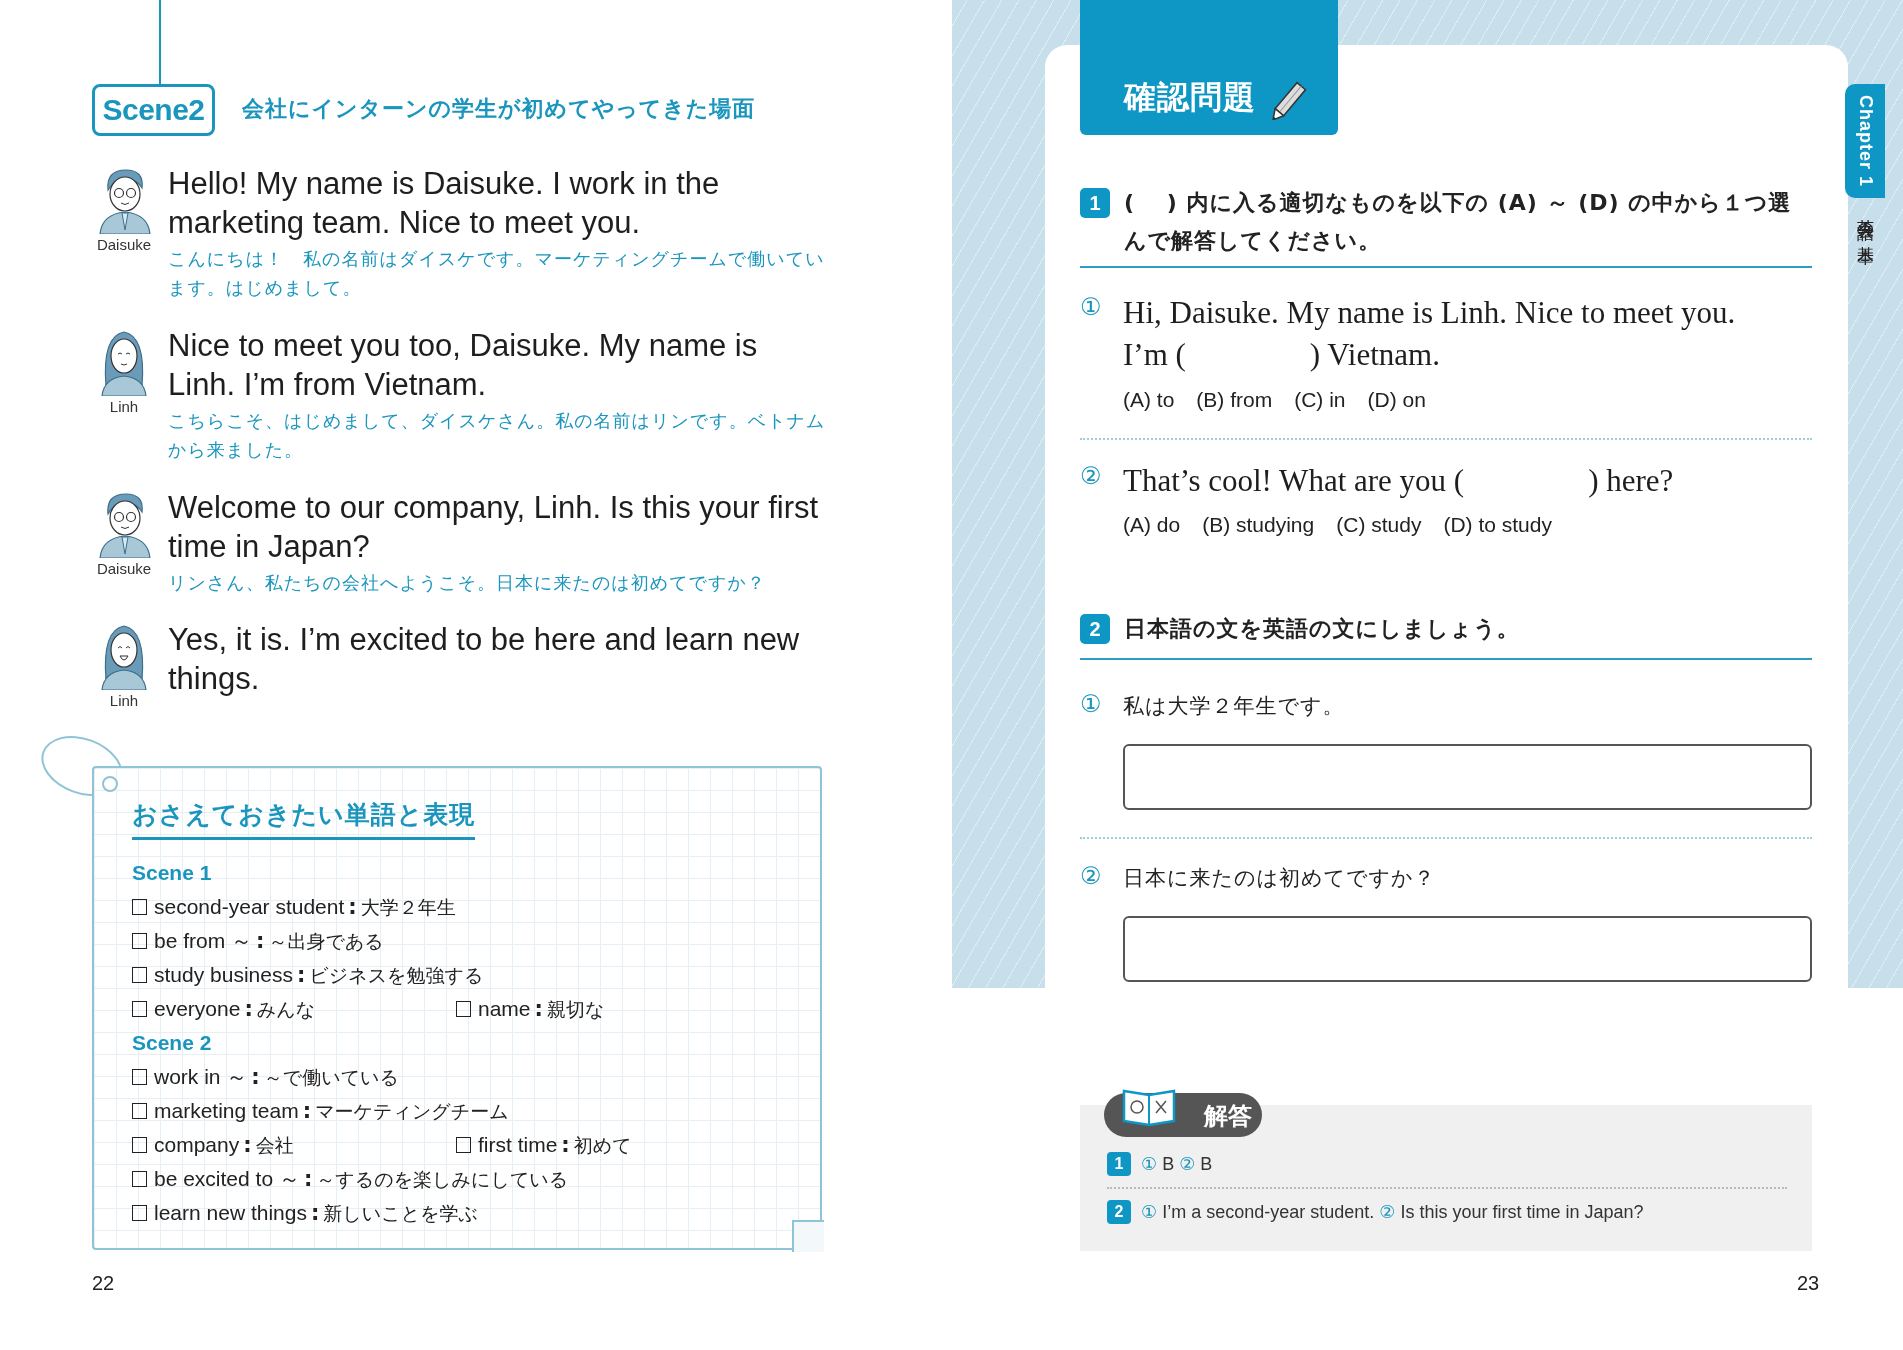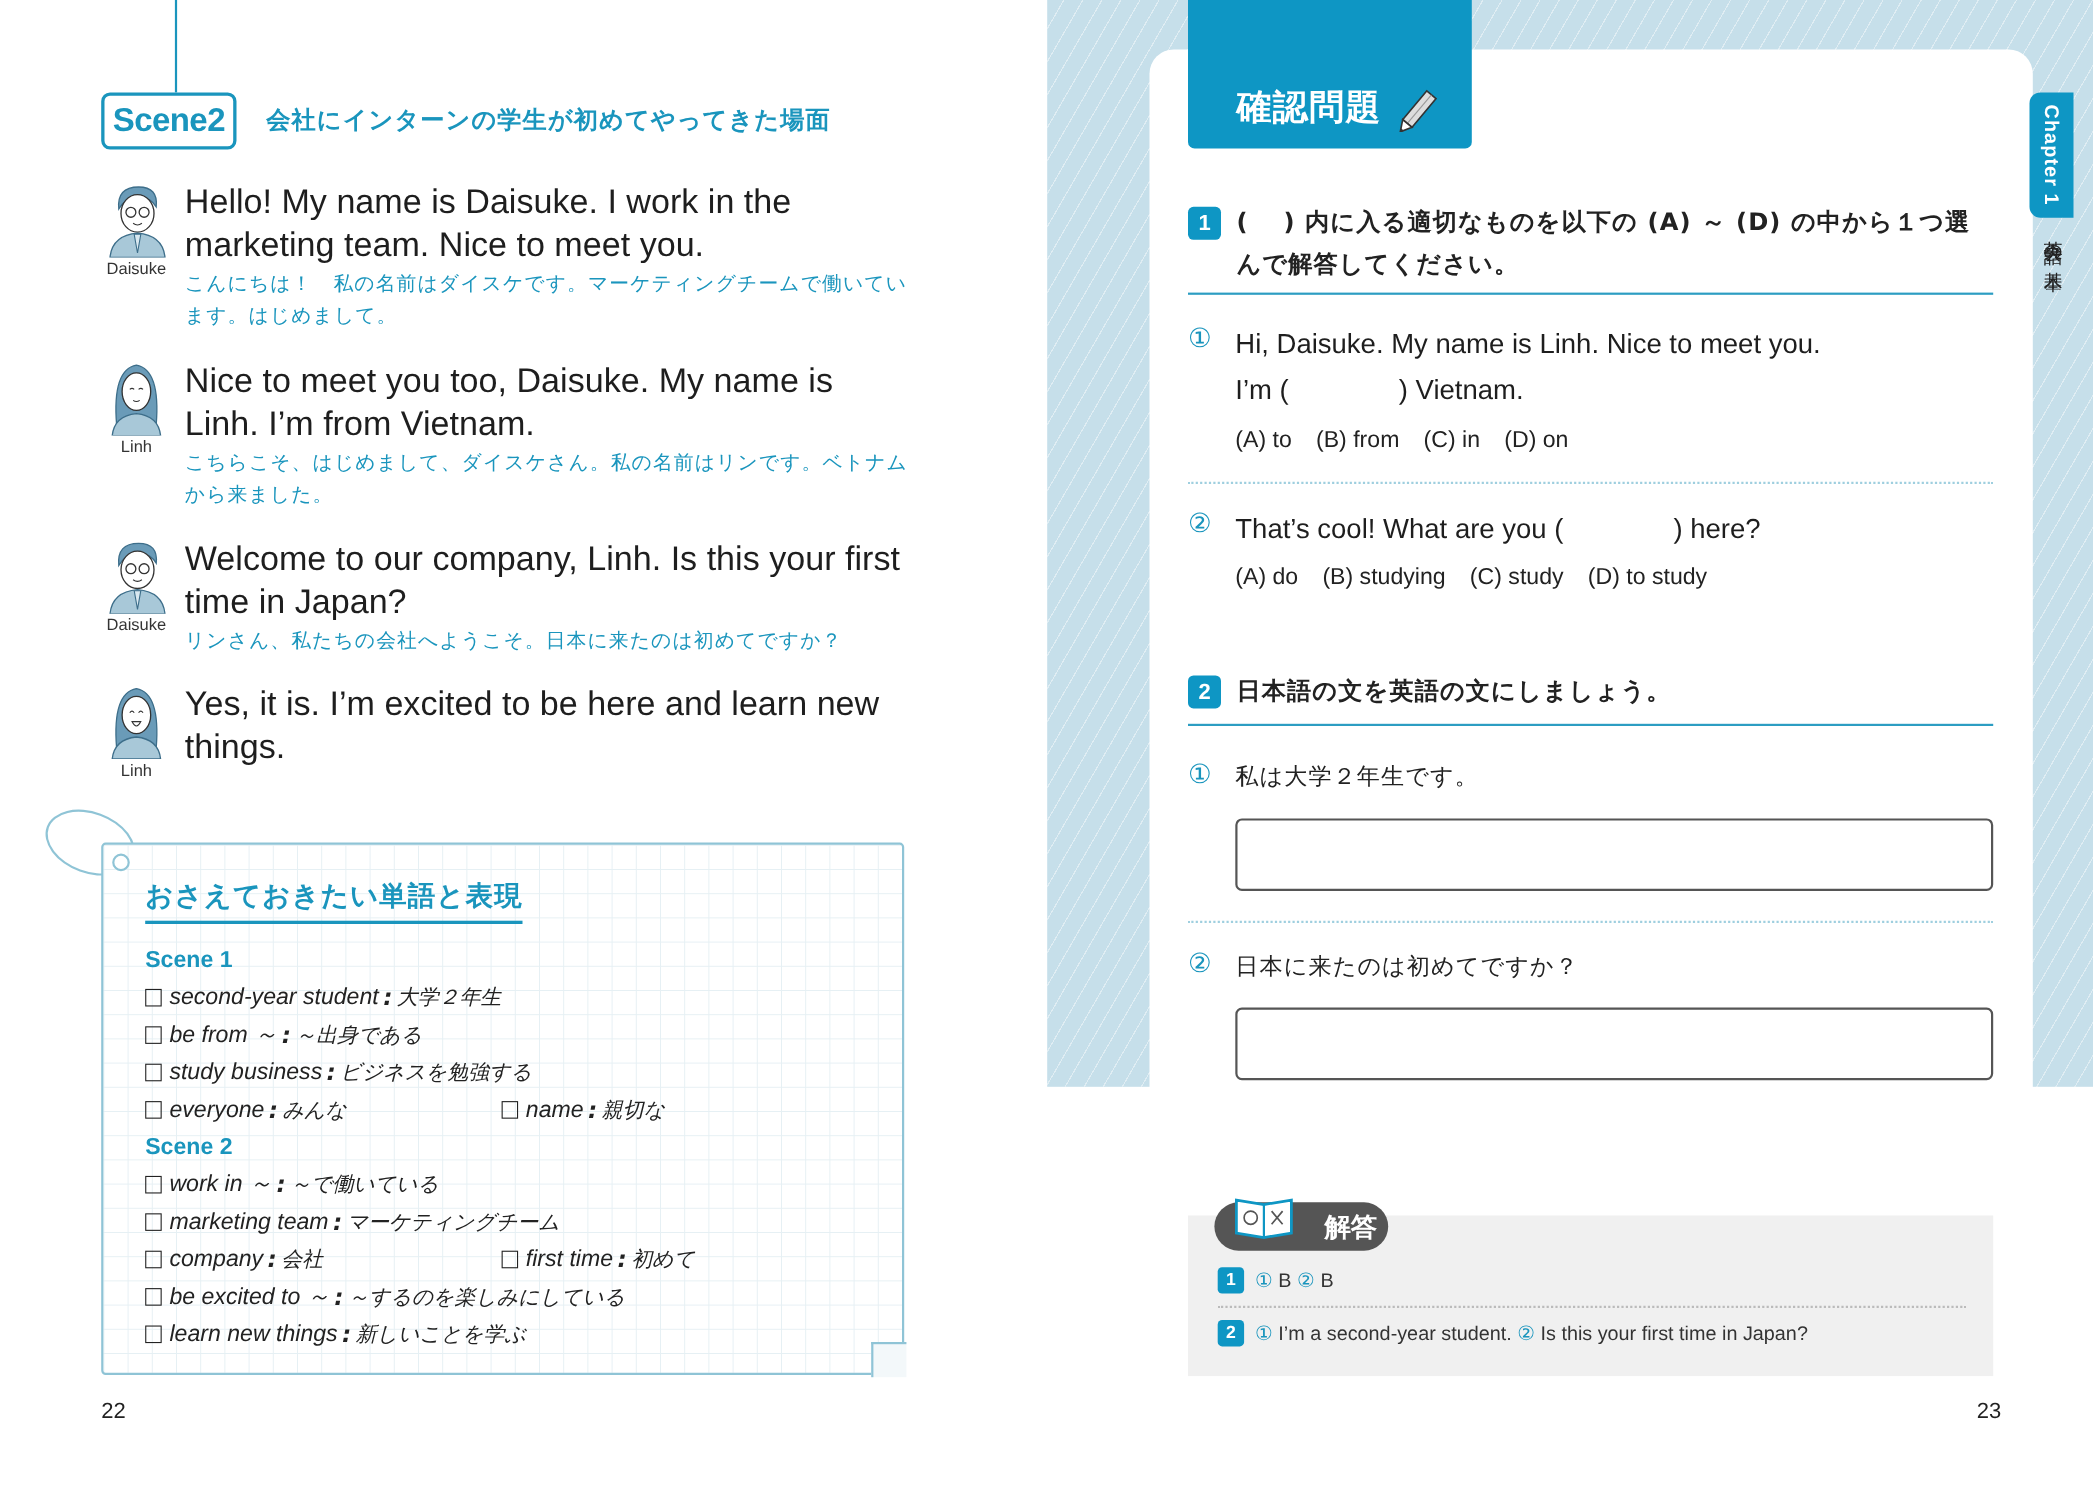--- a/index.html
+++ b/index.html
@@ -23,21 +23,21 @@
     background-color: #fff;
     background-image: linear-gradient(#e6f0f4 1px, transparent 1px), linear-gradient(90deg, #e6f0f4 1px, transparent 1px);
     background-size: 22px 22px; }
   .vocab-corner { position: absolute; right: -2px; bottom: -2px; width: 30px; height: 30px; background: #fff; }
   .vocab-corner::before { content: ""; position: absolute; left: 0; top: 0; width: 30px; height: 30px; border-left: 2px solid #8fc4d6; border-top: 2px solid #8fc4d6; background: #f3f8fa; }
   .vocab-ring { position: absolute; left: 40px; top: 738px; width: 84px; height: 56px; border: 2px solid #8fc4d6; border-radius: 50%; transform: rotate(20deg); }
   .vocab-ring2 { position: absolute; left: 102px; top: 776px; width: 16px; height: 16px; border: 2px solid #8fc4d6; border-radius: 50%; background: #fff; }
   .vocab-title { position: absolute; left: 38px; top: 30px; font-size: 25px; font-weight: bold; color: #1a95bd; padding-bottom: 6px; border-bottom: 3px solid #1a95bd; letter-spacing: 1px; }
   .vocab-list { position: absolute; left: 38px; top: 88px; width: 660px; }
   .vocab-scene { font-family: "Liberation Sans", sans-serif; font-weight: bold; font-size: 21px; color: #1a95bd; height: 34px; line-height: 34px; }
-  .vocab-row { height: 34px; line-height: 34px; font-size: 21px; color: #222; display: flex; font-style: italic; }
+  .vocab-row { height: 34px; line-height: 34px; font-size: 21px; color: #222; display: flex; }
   .vocab-item { display: inline-flex; align-items: center; }
   .vocab-item.second { position: absolute; left: 324px; }
   .cb { display: inline-block; width: 15px; height: 16px; border: 1.5px solid #222; margin-right: 7px; }
   .term { font-family: "Liberation Sans", sans-serif; }
   .colon { margin: 0 4px; font-weight: bold; }
   .meaning { font-size: 19px; }
 
   .page-num-left { position: absolute; left: 92px; top: 1272px; font-family: "Liberation Sans", sans-serif; font-size: 20px; color: #222; }
 
   
@@ -50,21 +50,21 @@
 
   .chapter-tab { position: absolute; left: 893px; top: 84px; width: 40px; height: 114px; background: #0e96c4; border-radius: 10px 0 0 10px; }
   .chapter-label { position: absolute; left: 0; top: 0; width: 40px; height: 114px; writing-mode: vertical-rl; color: #fff; font-family: "Liberation Sans", sans-serif; font-weight: bold; font-size: 18px; display: flex; align-items: center; justify-content: center; letter-spacing: 1px; }
   .chapter-sub { position: absolute; left: 900px; top: 206px; width: 26px; writing-mode: vertical-rl; font-size: 17px; color: #222; letter-spacing: 2px; }
 
   .num-badge { display: inline-flex; align-items: center; justify-content: center; width: 30px; height: 30px; background: #0e96c4; color: #fff; font-weight: bold; font-size: 20px; border-radius: 5px; font-family: "Liberation Sans", sans-serif; }
   .q-head { position: absolute; left: 128px; width: 732px; border-bottom: 2.5px solid #2c9dc2; }
   .q-head .num-badge { position: absolute; left: 0; top: 4px; }
   .q-head-text { position: absolute; left: 44px; top: 0; width: 690px; font-weight: bold; font-size: 22px; line-height: 38px; color: #222; letter-spacing: 1px; }
   .circ { color: #1a95bd; font-size: 24px; font-family: "DejaVu Sans", sans-serif; position: absolute; left: 128px; }
-  .q-text { position: absolute; left: 171px; font-family: Liberation Sans, sans-serif; font-size: 25px; color: #1e1e1e; line-height: 42px; }
+  .q-text { position: absolute; left: 171px; font-family: Liberation Serif, serif; font-size: 31px; color: #1e1e1e; line-height: 42px; }
   .q-opts { position: absolute; left: 171px; font-family: "Liberation Sans", sans-serif; font-size: 21px; color: #222; display: flex; gap: 22px; }
   .dotline { position: absolute; left: 128px; width: 732px; height: 0; border-top: 2px dotted #9fcfdf; }
   .jp-q { position: absolute; left: 171px; font-size: 21px; color: #222; letter-spacing: 1px; }
   .answer-box { position: absolute; left: 171px; width: 689px; height: 66px; border: 2px solid #555; border-radius: 6px; background: #fff; }
 
   .ans-panel { position: absolute; left: 128px; top: 1105px; width: 732px; height: 146px; background: #f0f0f0; }
   .ans-pill { position: absolute; left: 152px; top: 1093px; width: 158px; height: 44px; background: #555; border-radius: 22px; }
   .ans-book { position: absolute; left: 168px; top: 1085px; width: 58px; height: 42px; }
   .ans-label { position: absolute; left: 252px; top: 1100px; color: #fff; font-weight: bold; font-size: 24px; }
   .ans-row { position: absolute; left: 155px; display: flex; align-items: center; gap: 10px; font-family: "Liberation Sans", sans-serif; font-size: 18px; color: #333; }

